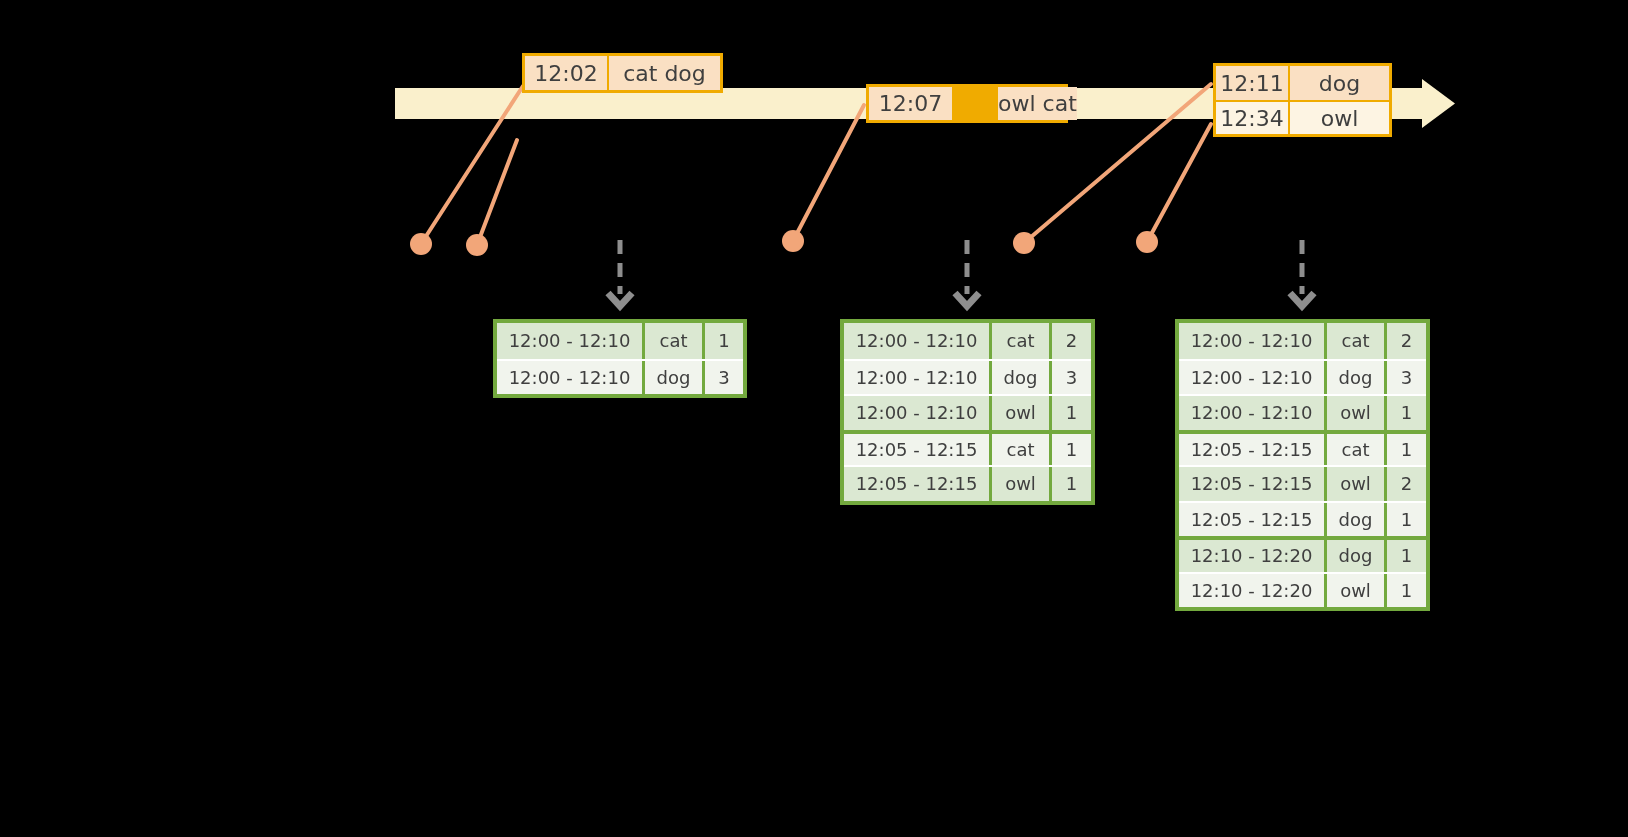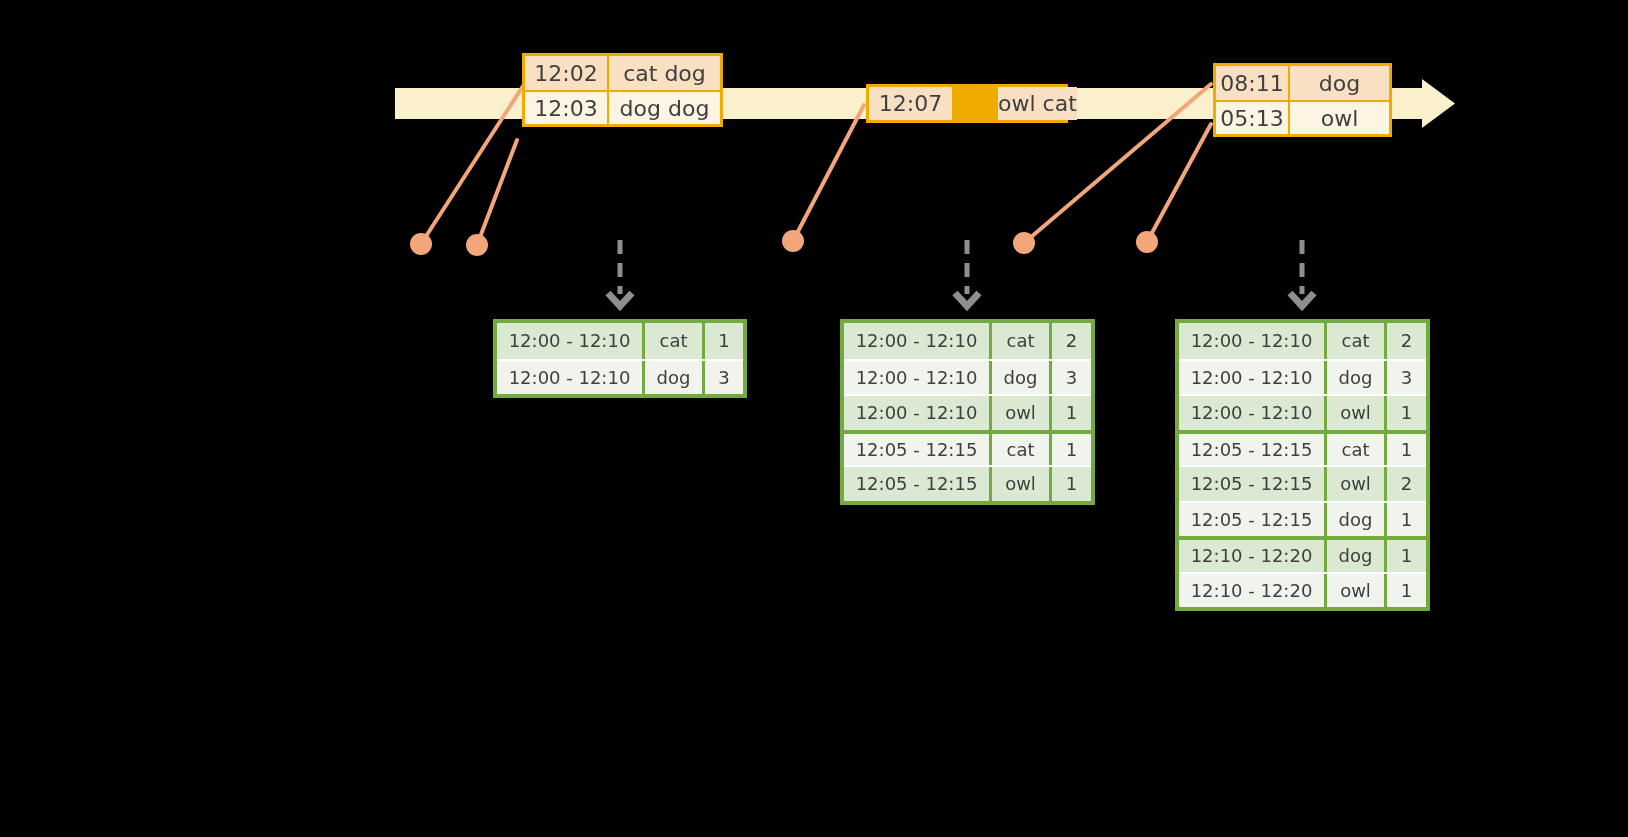--- a/index.html
+++ b/index.html
@@ -104,42 +104,38 @@
       <polyline class="dash-head" points="1290,293 1302,306 1314,293"></polyline>
     </g>
   </svg>
 
   <div class="event-table" id="et1" style="left:522px; top:53px; width:201px;">
 
   <div class="erow odd">
         <div>12:02</div>
         <div>cat dog</div>
       </div>
-      <div class="erow even">
-        <div>12:03</div>
-        <div>dog dog</div>
-      </div>
     </div>
 
   <div class="event-table" id="et2" style="left:866px; top:84px; width:202px;">
 
   <div class="erow odd">
         <div>12:07</div>
         <div>owl cat</div>
       </div>
     </div>
 
   <div class="event-table" id="et3" style="left:1213px; top:63px; width:179px;">
 
   <div class="erow odd">
-        <div>08:11</div>
+        <div>12:11</div>
         <div>dog</div>
       </div>
       <div class="erow even">
-        <div>05:13</div>
+        <div>12:34</div>
         <div>owl</div>
       </div>
     </div>
 
   <div class="result-table" style="left:493px; top:319px; width:254px;">
 
   <div class="rrow odd">
         <div>12:00 - 12:10</div>
         <div>cat</div>
         <div>1</div>

